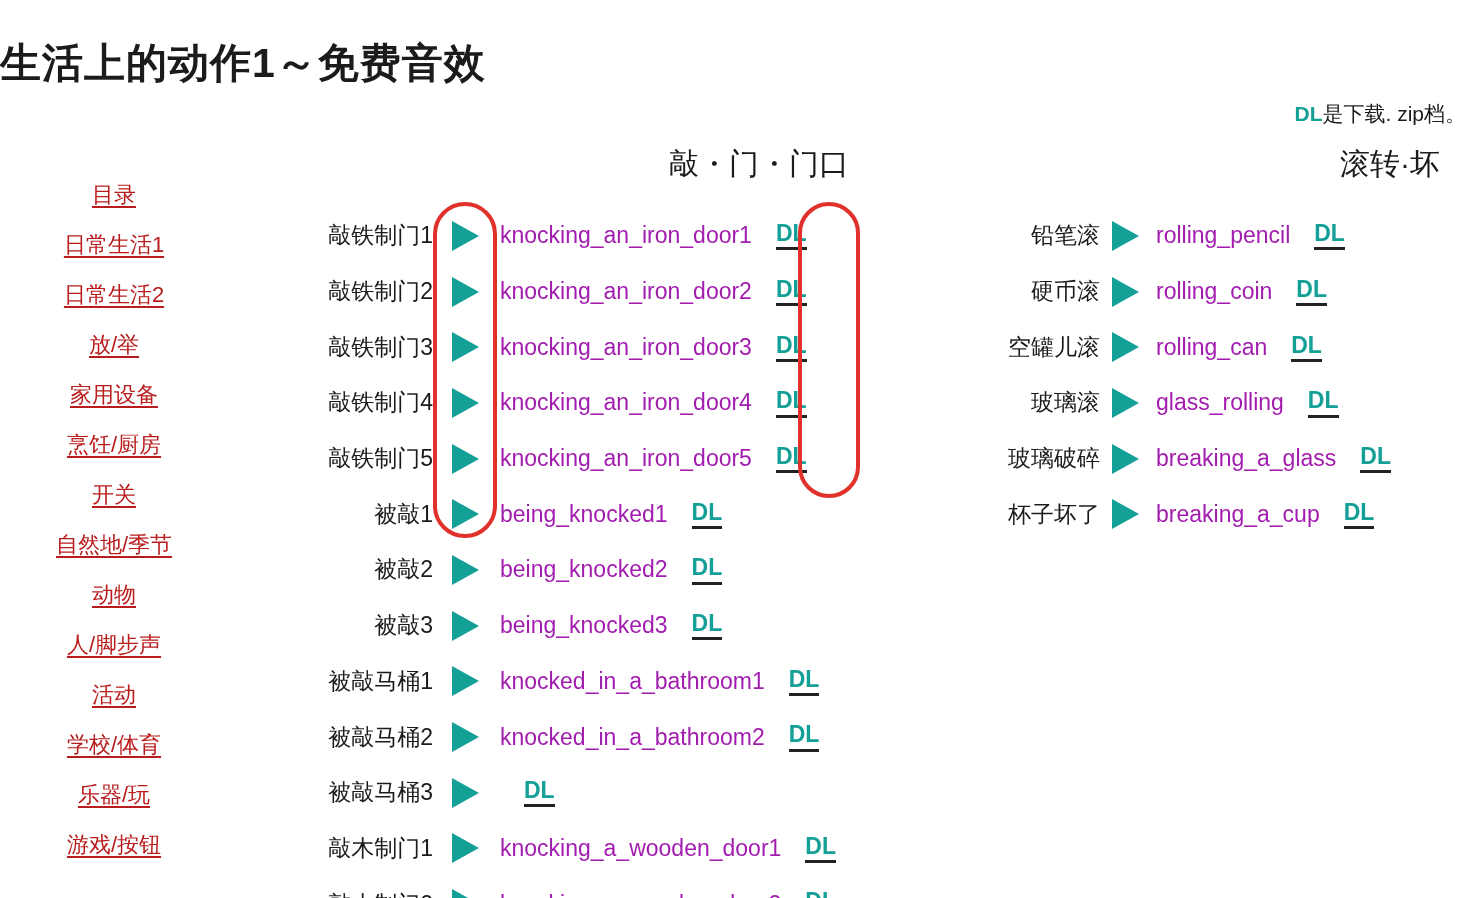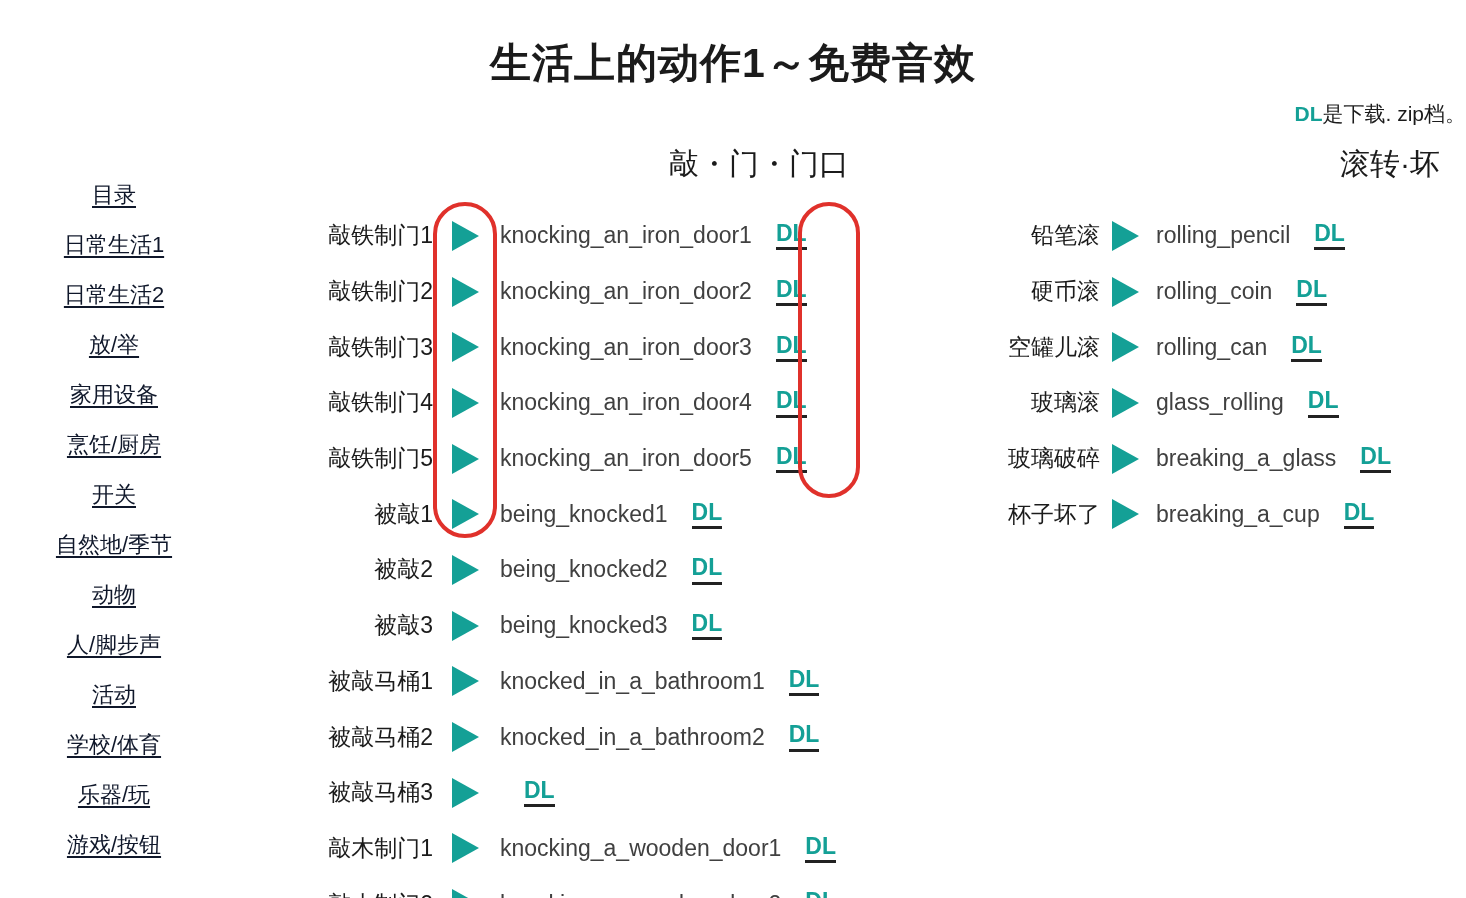--- a/index.html
+++ b/index.html
@@ -9,38 +9,37 @@
     overflow:hidden;
     font-family:"Liberation Sans","DejaVu Sans",sans-serif;
     color:#1b1b1b;
     position:relative;
   }
   .abs { position:absolute; }
 
   
   .page-title {
     top:36px; left:0; width:100%;
-    text-align:center;
     font-size:41px; font-weight:700;
     letter-spacing:1px;
   }
   .page-subtitle {
     top:100px; left:0; width:100%;
     text-align:right;
     font-size:21px;
   }
   .accent-dl { color:#14a096; font-weight:700; }
 
   
   .sidebar { top:150px; left:28px; width:172px; }
   .sidebar-item {
     height:50px; display:flex; align-items:center; justify-content:center;
   }
   .sidebar-item a {
-    color:#0f172a; font-size:22px;
+    color:#b91c1c; font-size:22px;
     text-decoration:underline;
     text-decoration-thickness:2px;
     text-underline-offset:4px;
     cursor:pointer;
     margin-top:40px;
   }
 
   
   .section-header {
     top:144px; font-size:30px; text-align:right; font-weight:400;
@@ -63,21 +62,21 @@
   .list-roll  .zh-label { width:140px; }
   .play-btn {
     width:0; height:0; flex:none;
     border-left:27px solid #14a096;
     border-top:15px solid transparent;
     border-bottom:15px solid transparent;
     cursor:pointer;
   }
   .list-knock .play-btn { margin-left:19px; margin-right:21px; }
   .list-roll  .play-btn { margin-left:12px; margin-right:17px; }
-  .file-name { font-size:23px; color:#404040; white-space:nowrap; }
+  .file-name { font-size:23px; color:#a21caf; white-space:nowrap; }
   .dl-link {
     margin-left:24px;
     font-size:23px; font-weight:700;
     color:#14a096; text-decoration:none;
     border-bottom:3px solid #222222;
     padding-bottom:1px; line-height:1.1;
     cursor:pointer;
   }
 
   

